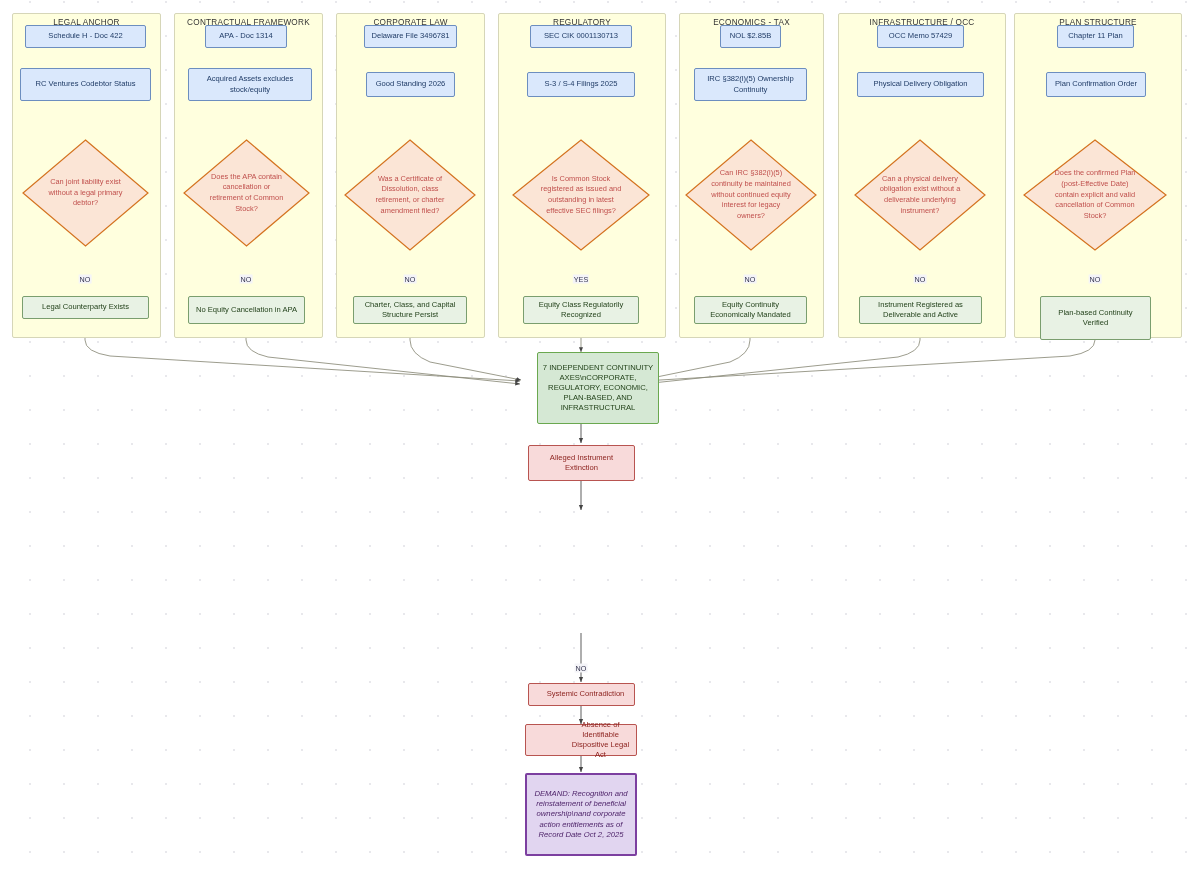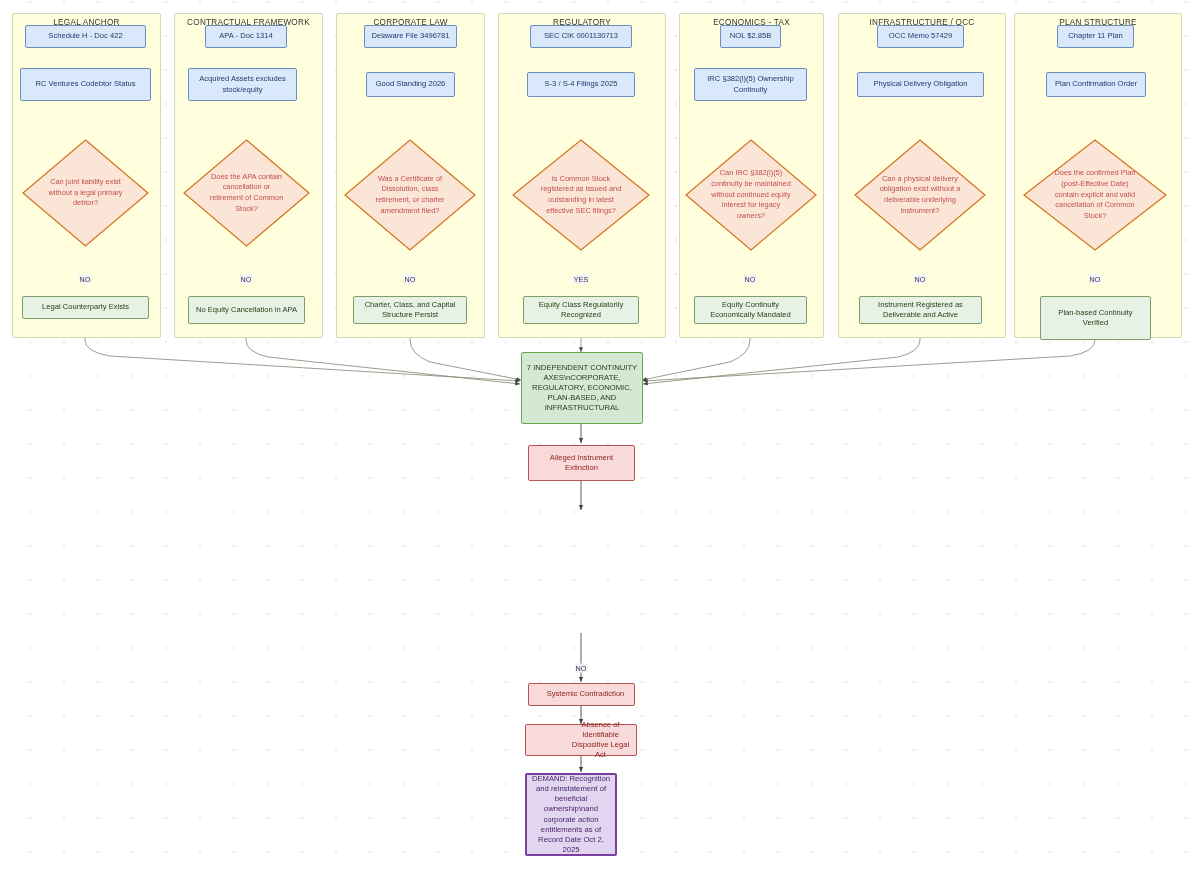--- a/index.html
+++ b/index.html
@@ -69,20 +69,21 @@
     color: #23421b;
     font-size: 7.6px;
     border-radius: 2px;
   }
   .n-greenbig {
     background: #d5e8d4;
     border: 1px solid #6aa84f;
     color: #1d3d14;
     font-size: 7.7px;
     border-radius: 2px;
+    margin-left: 16px;
   }
   .n-red {
     background: #f8dada;
     border: 1px solid #b85450;
     color: #8d2420;
     font-size: 7.6px;
     border-radius: 2px;
   }
   .n-purple {
     background: #e1d5f0;
@@ -221,21 +222,21 @@
     <div class="dtext">Can joint liability exist without a legal primary debtor?</div>
   </div>
   <div class="edge-label" style="left:85px; top:279px;">NO</div>
   <div class="node n-green" style="left:22px; top:296px; width:127px; height:23px;">
     <span>Legal Counterparty Exists</span>
   </div>
 
   <div class="node n-blue" style="left:205px; top:25px; width:82px; height:23px;">
     <span>APA - Doc 1314</span>
   </div>
-  <div class="node n-blue" style="left:188px; top:68px; width:109px; height:33px;">
+  <div class="node n-blue" style="left:188px; top:68px; width:124px; height:33px;">
     <span>Acquired Assets excludes stock/equity</span>
   </div>
   <div class="diamond" style="left:183px; top:139px; width:127px; height:108px;">
     <svg class="dshape" viewBox="0 0 127 108" preserveAspectRatio="none">
       <polygon points="63.5,1 126,54 63.5,107 1,54" fill="#fbe5d6" stroke="#d4721f" stroke-width="1.2"></polygon>
     </svg>
     <div class="dtext">Does the APA contain cancellation or retirement of Common Stock?</div>
   </div>
   <div class="edge-label" style="left:246px; top:279px;">NO</div>
   <div class="node n-green" style="left:188px; top:296px; width:117px; height:28px;">
@@ -338,17 +339,17 @@
   <div class="edge-label" style="left:581px; top:668px;">NO</div>
 
   <div class="node n-red" style="left:528px; top:683px; width:107px; height:23px;padding-left:12px;">
     <span>Systemic Contradiction</span>
   </div>
 
   <div class="node n-red" style="left:525px; top:724px; width:112px; height:32px;padding-left:43px;">
     <span>Absence of Identifiable Dispositive Legal Act</span>
   </div>
 
-  <div class="node n-purple" style="left:525px; top:773px; width:92px; height:83px;">
+  <div class="node n-purple" style="left:525px; top:773px; width:112px; height:83px;font-style:italic;">
     <span>DEMAND: Recognition and reinstatement of beneficial ownership\nand corporate action entitlements as of Record Date Oct 2, 2025</span>
   </div>
 
 </div>
 
 </body></html>

